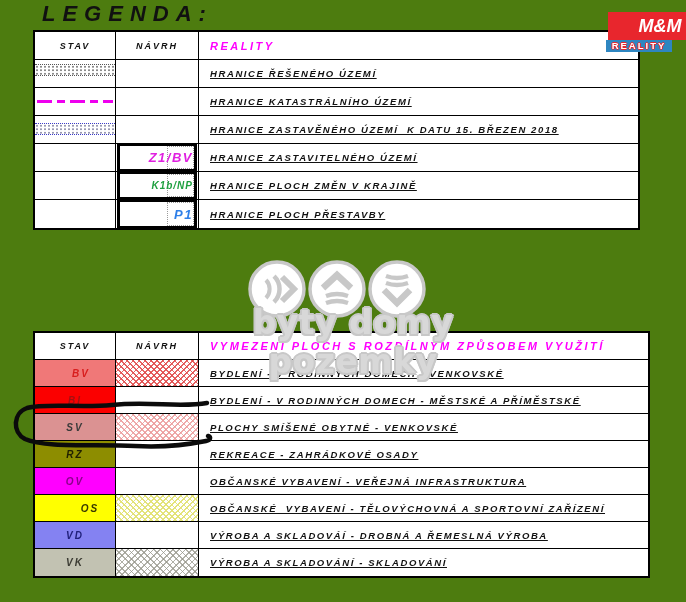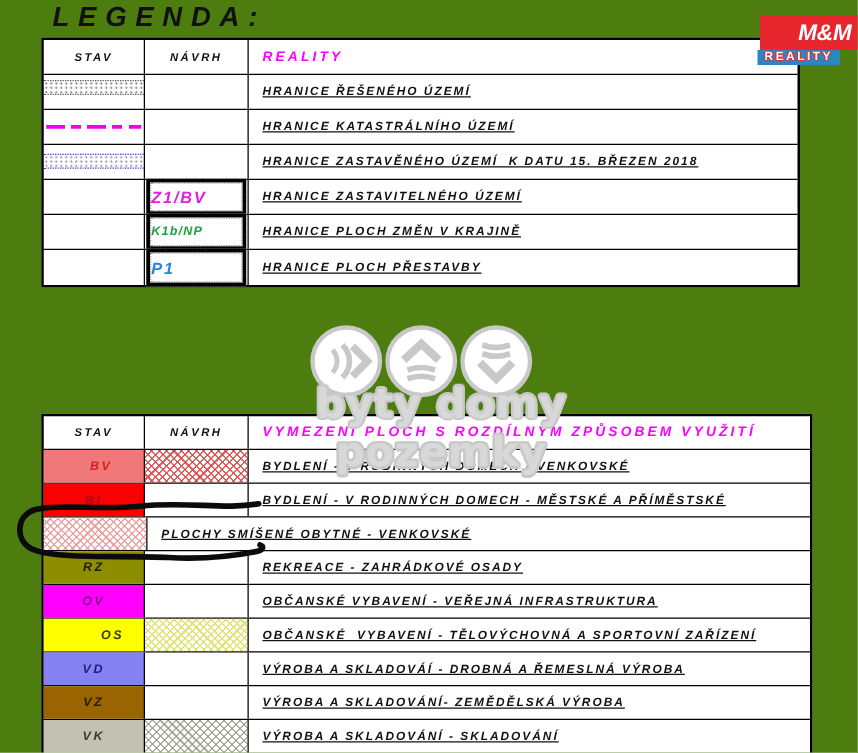--- a/index.html
+++ b/index.html
@@ -28,21 +28,21 @@
 
   
   .band{margin:4px 0 0 0;height:10px;
         background-image:radial-gradient(circle,#8a8a8a 0.7px,transparent 1px);
         background-size:4px 3.5px;border-top:1px dotted #555;border-bottom:1px dotted #555;}
   .band.blue{border-top:1px dotted #3c3cc8;border-bottom:1px dotted #3c3cc8;
         background-image:radial-gradient(circle,#9a9ab4 0.7px,transparent 1px);margin-top:7px;}
   .dashdot{margin:12px 2px 0 2px;height:3px;
         background:repeating-linear-gradient(90deg,#ee00ee 0 15px,transparent 15px 20px,#ee00ee 20px 28px,transparent 28px 33px);}
   .codebox{position:absolute;left:1px;right:1px;top:-1px;bottom:-1px;border:3px solid #000;background:#fff;}
-  .codebox .inner{position:absolute;inset:0;border:1px dotted #9a9a9a;display:flex;align-items:center;justify-content:flex-start;}
+  .codebox .inner{position:absolute;inset:0;border:1px dotted #9a9a9a;display:flex;align-items:center;justify-content:flex-end;margin-left:47px;}
   .codebox .code-label{font-weight:bold;font-style:italic;letter-spacing:1.5px;font-size:13px;}
   .codebox .code-label.small{font-size:10px;letter-spacing:1px;}
 
   
   .stav{display:flex;align-items:center;justify-content:center;}
   .code{font-size:10px;font-weight:bold;font-style:italic;letter-spacing:2px;}
   .hatch-red{background-image:repeating-linear-gradient(45deg,rgba(225,70,70,.85) 0 1.2px,transparent 1.2px 4.2px),
              repeating-linear-gradient(-45deg,rgba(225,70,70,.85) 0 1.2px,transparent 1.2px 4.2px);}
   .hatch-pink{background-image:repeating-linear-gradient(45deg,rgba(235,150,150,.8) 0 1.2px,transparent 1.2px 4.2px),
              repeating-linear-gradient(-45deg,rgba(235,150,150,.8) 0 1.2px,transparent 1.2px 4.2px);}
@@ -166,20 +166,23 @@
 
     <div class="row">
       <div class="c1 stav" style="background-color: rgb(251, 0, 0);">
         <span class="code" style="color: rgb(165, 16, 16);">BI</span>
       </div>
       <div class="c2"></div>
       <div class="c3 desc">BYDLENÍ - V RODINNÝCH DOMECH - MĚSTSKÉ A PŘÍMĚSTSKÉ</div>
     </div>
 
     <div class="row">
+      <div class="c1 stav" style="background-color: rgb(219, 146, 146);">
+        <span class="code" style="color: rgb(58, 58, 58);">SV</span>
+      </div>
       <div class="c2 hatch-pink"></div>
       <div class="c3 desc">PLOCHY SMÍŠENÉ OBYTNÉ - VENKOVSKÉ</div>
     </div>
 
     <div class="row">
       <div class="c1 stav" style="background-color: rgb(141, 141, 0);">
         <span class="code" style="color: rgb(34, 34, 0);">RZ</span>
       </div>
       <div class="c2"></div>
       <div class="c3 desc">REKREACE - ZAHRÁDKOVÉ OSADY</div>
@@ -202,27 +205,20 @@
     </div>
 
     <div class="row">
       <div class="c1 stav" style="background-color: rgb(132, 130, 242);">
         <span class="code" style="color: rgb(32, 32, 122);">VD</span>
       </div>
       <div class="c2"></div>
       <div class="c3 desc">VÝROBA A SKLADOVÁÍ - DROBNÁ A ŘEMESLNÁ VÝROBA</div>
     </div>
 
-    <div class="row">
-      <div class="c1 stav" style="background-color: rgb(154, 100, 0);">
-        <span class="code" style="color: rgb(42, 26, 0);">VZ</span>
-      </div>
-      <div class="c2"></div>
-      <div class="c3 desc">VÝROBA A SKLADOVÁNÍ- ZEMĚDĚLSKÁ VÝROBA</div>
-    </div>
 
     <div class="row">
       <div class="c1 stav" style="background-color: rgb(194, 194, 178);">
         <span class="code" style="color: rgb(58, 58, 50);">VK</span>
       </div>
       <div class="c2 hatch-gray"></div>
       <div class="c3 desc">VÝROBA A SKLADOVÁNÍ - SKLADOVÁNÍ</div>
     </div>
   </div>
 

